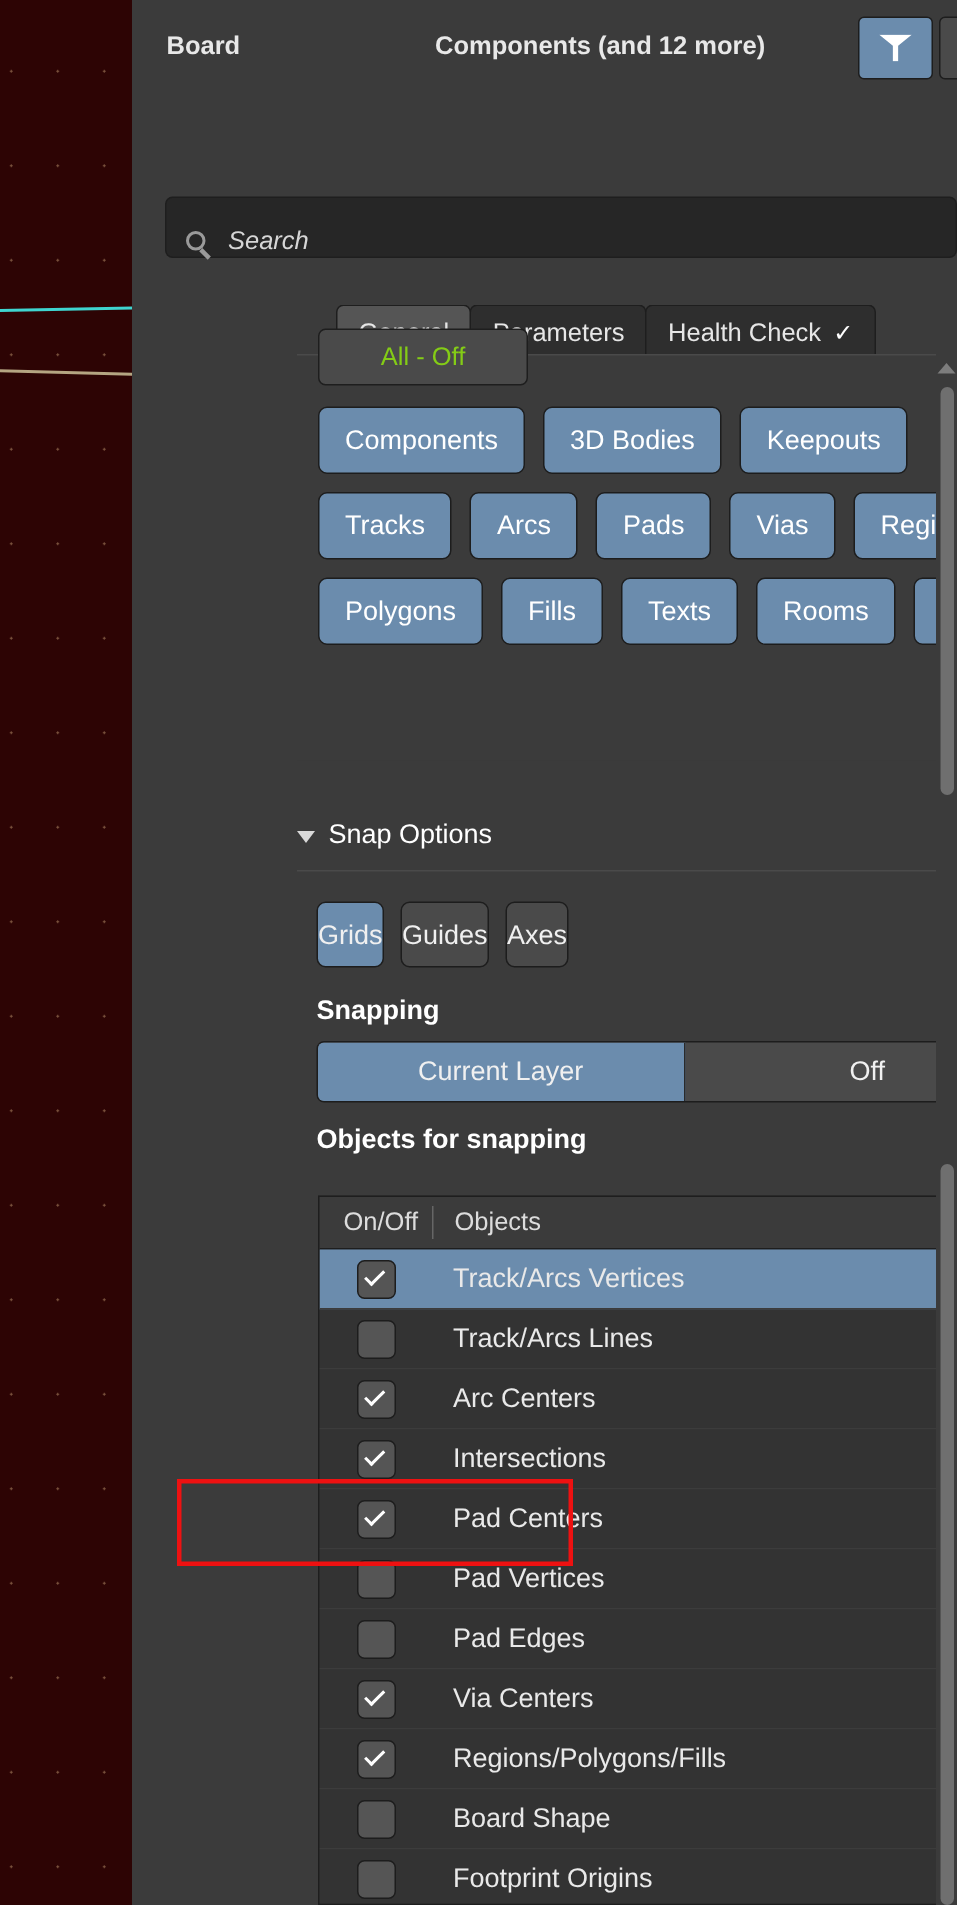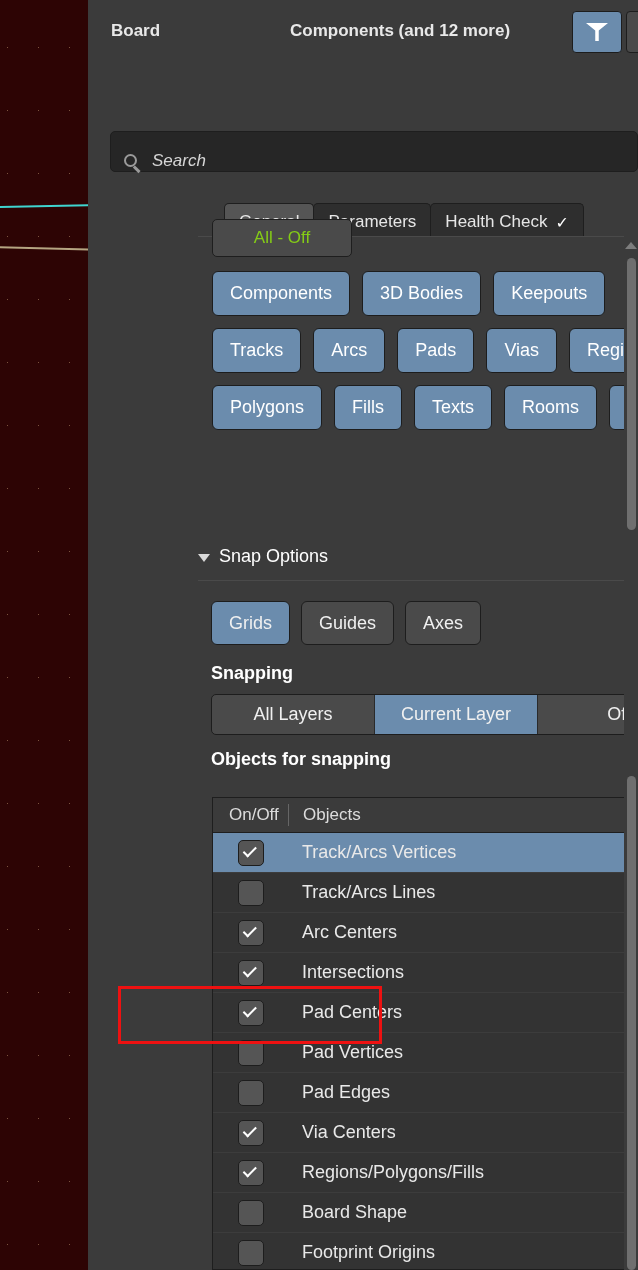--- a/index.html
+++ b/index.html
@@ -136,21 +136,21 @@
     border-top:8px solid #d9d9d9; margin-top:3px;
   }
   #snaphdr .t{ color:#ffffff; font-size:18px; font-weight:normal; }
 
   #snapbox{
     position:absolute; left:110px; top:580px; width:516px; height:208px;
     background:#3b3b3b; border-top:1px solid #4a4a4a;
   }
   .sbtns{ position:absolute; left:13px; top:20px; display:flex; gap:11px; }
   .sbtn{
-    height:44px; padding:0 17px; display:flex; align-items:center; justify-content:center;
+    height:44px; padding:0 0; display:flex; align-items:center; justify-content:center;
     background:#4a4a4a; border:1px solid #1d1d1d; border-radius:6px;
     color:#f0f0f0; font-size:18px;
   }
   .sbtn.active{ background:#6b8cad; }
 
   .snaprow{ position:absolute; left:13px; top:82px; width:490px; display:flex; align-items:baseline; }
   .snaprow .lbl{ color:#ffffff; font-size:18px; font-weight:bold; }
 
   #seg{
     position:absolute; left:13px; top:113px; width:490px; height:41px;
@@ -337,23 +337,20 @@
             <span>Axes</span>
           </div>
       </div>
 
       <div class="snaprow">
         <span class="lbl">Snapping</span>
 
       </div>
 
       <div id="seg">
-        <div class="s">
-            <span>All Layers</span>
-          </div>
         <div class="s active">
             <span>Current Layer</span>
           </div>
         <div class="s">
             <span>Off</span>
           </div>
       </div>
 
       <div class="objlbl">Objects for snapping</div>
     </div>

